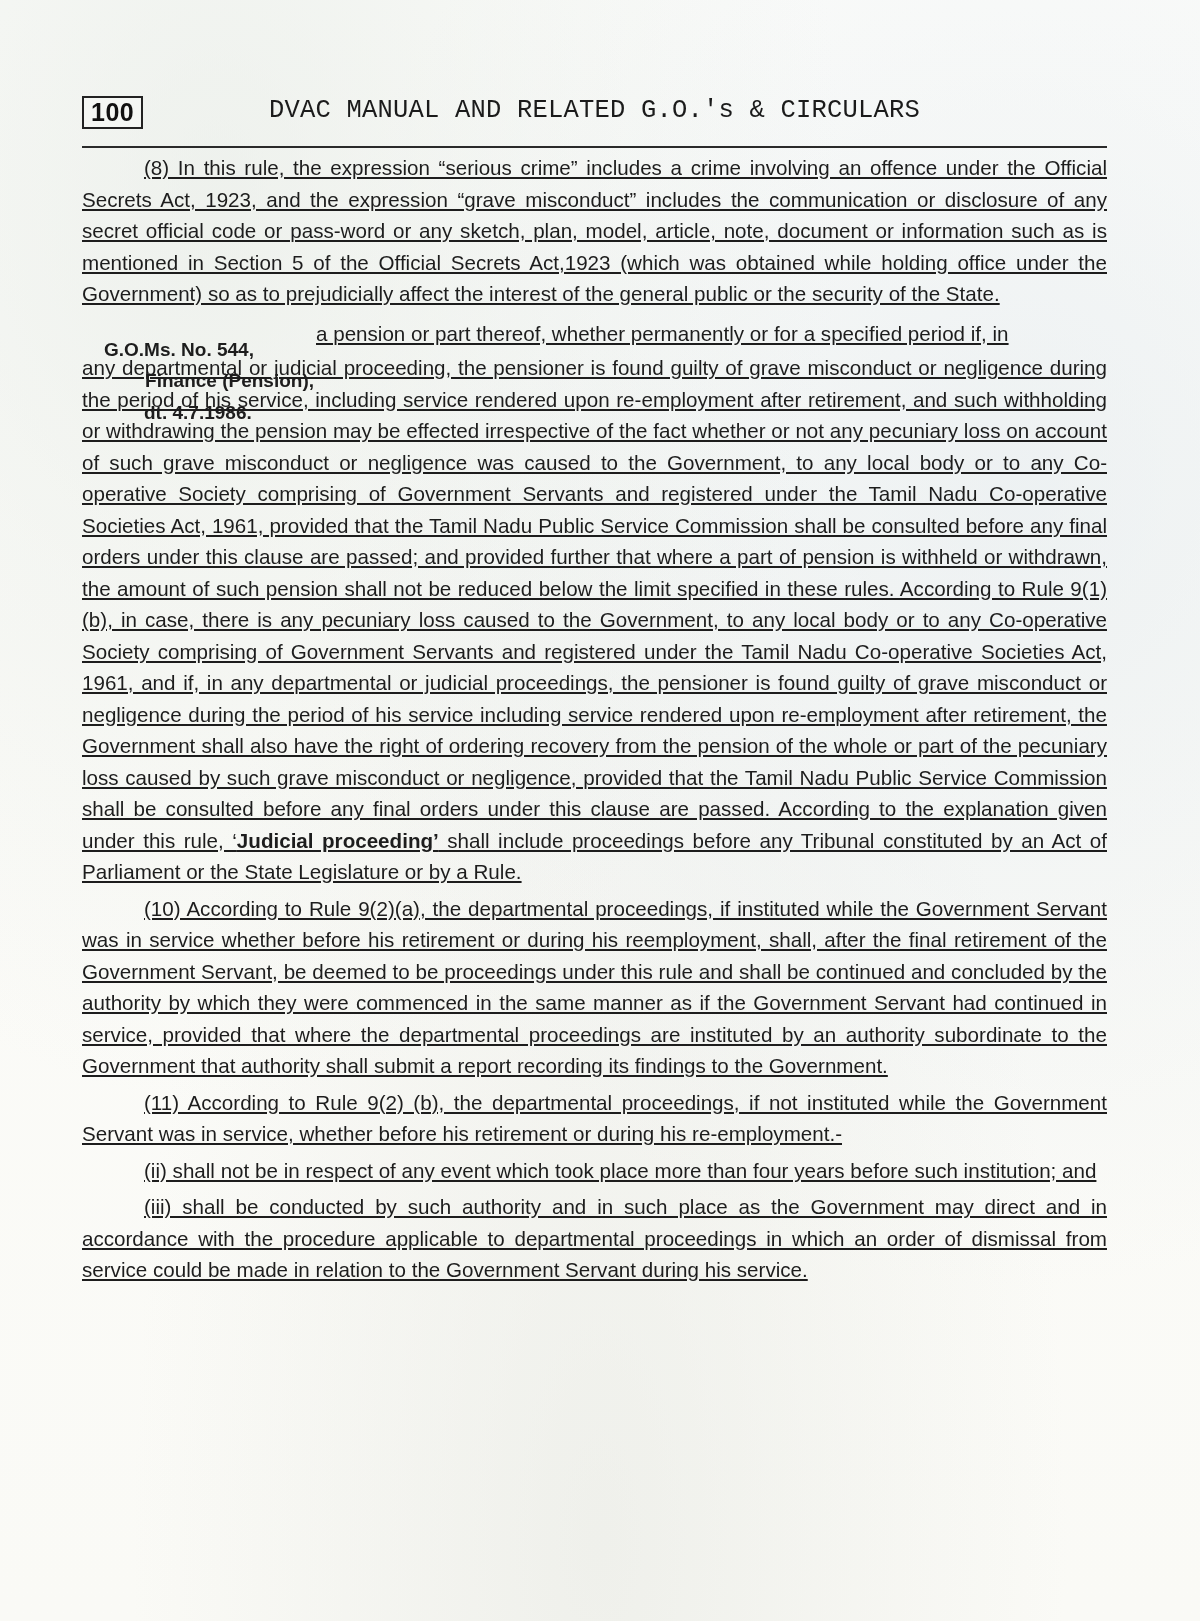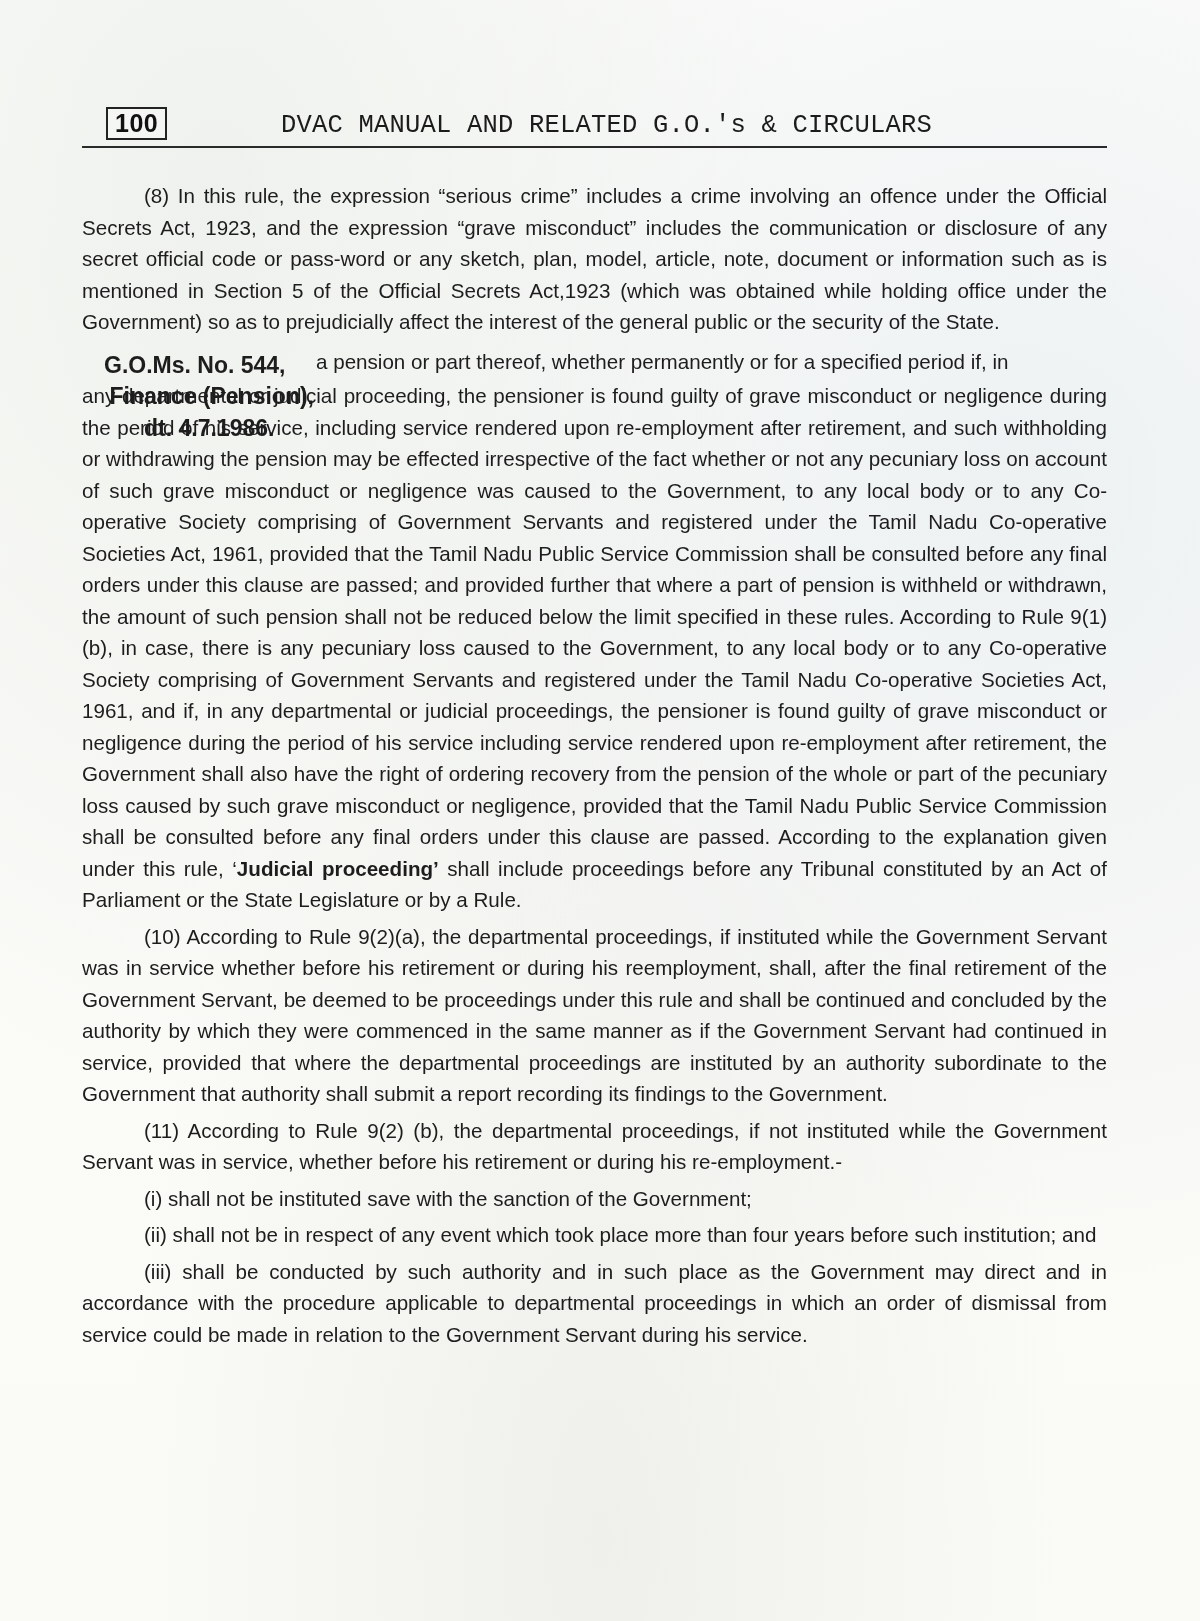--- a/index.html
+++ b/index.html
@@ -26,24 +26,23 @@
   }
   .content {
     position: absolute;
     left: 82px;
     top: 96px;
     width: 1025px;
   }
   
   .header {
     display: flex;
-    align-items: flex-end;
+    align-items: flex-start;
     position: relative;
     height: 44px;
-    margin-left: 24px;
   }
   .page-number-box {
     border: 2px solid #222;
     font-size: 25px;
     font-weight: 700;
     letter-spacing: 0.5px;
     padding: 1px 7px 2px 7px;
     line-height: 1.05;
     color: #111;
     background: rgba(255,255,255,0.25);
@@ -59,25 +58,26 @@
     white-space: nowrap;
     font-family: Liberation Mono, monospace;
   }
   .header-rule {
     margin-top: 6px;
     border-bottom: 2px solid #2a2a2a;
     width: 100%;
   }
   
   .body-text {
-    margin-top: 32px;
+    margin-top: 4px;
     font-size: 20.6px;
     line-height: 31.5px;
     text-align: justify;
     color: #1d1d1d;
+    text-decoration: underline;
   }
   p {
     margin: 0 0 5px 0;
     text-align: justify;
   }
   .indent {
     text-indent: 62px;
   }
   .tight {
     margin-bottom: 3px;
@@ -85,24 +85,24 @@
   b, .b { font-weight: 700; }
 
   
   .go-block {
     position: relative;
     margin-top: 8px;
   }
   .go-label {
     position: absolute;
     left: 0;
-    top: 4px;
+    top: 16px;
     width: 232px;
     font-weight: 700;
-    font-size: 23px;
+    font-size: 19px;
     line-height: 31.5px;
     text-align: center;
   }
   .go-label div:nth-child(1) { text-align: left; padding-left: 22px; }
   .go-label div:nth-child(2) { text-align: right; padding-left: 0px; }
   .go-label div:nth-child(3) { text-align: left; padding-left: 62px; }
   .go-line-indent {
     margin-left: 234px;
   }
   .go-rest {
@@ -137,21 +137,20 @@
         </div>
 
         <p class="go-line-indent tight">a pension or part thereof, whether  permanently or for a specified period if, in</p>
         <p class="go-rest"><span>any departmental or judicial proceeding, the pensioner is found guilty of grave misconduct or negligence during the period of his service, including service rendered upon re-employment after retirement, and such withholding or withdrawing the pension may be effected irrespective of the fact whether or not any pecuniary loss on account of such grave misconduct or negligence was caused to the Government, to any local body or to any Co-operative Society comprising of Government Servants and registered under the Tamil Nadu Co-operative Societies Act, 1961, provided that the Tamil Nadu Public Service Commission shall be consulted before any final orders under this clause are passed; and provided further that where a part of pension is withheld or withdrawn, the amount of such pension shall not be reduced below the limit specified in these rules. According to Rule 9(1) (b), in case, there is any pecuniary loss caused to the Government, to any local body or to any Co-operative Society comprising of Government Servants and registered under the Tamil Nadu Co-operative Societies Act, 1961, and if, in any departmental or judicial proceedings, the pensioner is found guilty of grave misconduct or negligence during the period of his service including service rendered upon re-employment after retirement, the Government shall also have the right of ordering recovery from the pension of the whole or part of the pecuniary loss caused by such grave misconduct or negligence, provided that the Tamil Nadu Public Service Commission shall be consulted before any final orders under this clause are passed. According to the explanation given under this rule, ‘</span><b>Judicial proceeding’</b><span> shall include proceedings before any Tribunal constituted by an Act of Parliament or the State Legislature or by a Rule.</span></p>
       </div>
 
       <p class="indent">(10) According to Rule 9(2)(a), the departmental proceedings, if instituted while the Government Servant was in service whether before his retirement or during his reemployment, shall, after the final retirement of the Government Servant, be deemed to be proceedings under this rule and shall be continued and concluded by the authority by which they were commenced in the same manner as if the Government Servant had continued in service, provided that where the departmental proceedings are instituted by an authority subordinate to the Government that authority shall submit a report recording its findings to the Government.</p>
 
       <p class="indent">(11) According to Rule 9(2) (b), the departmental proceedings, if not instituted while the Government Servant was in service, whether before his retirement or during his re-employment.-</p>
 
-      <p class="roman-item">(i)     shall not be instituted save with the sanction of the Government;</p>
 
       <p class="roman-item">(ii)     shall not be in respect of any event which took place more than four years before such institution; and</p>
 
       <p class="roman-item">(iii)   shall be conducted by such authority and in such place as the Government may direct and in accordance with the procedure applicable to departmental proceedings in which an order of dismissal from service could be made in relation to the Government Servant during his service.</p>
 
     </div>
   </div>
 </div>
 
 </body></html>

